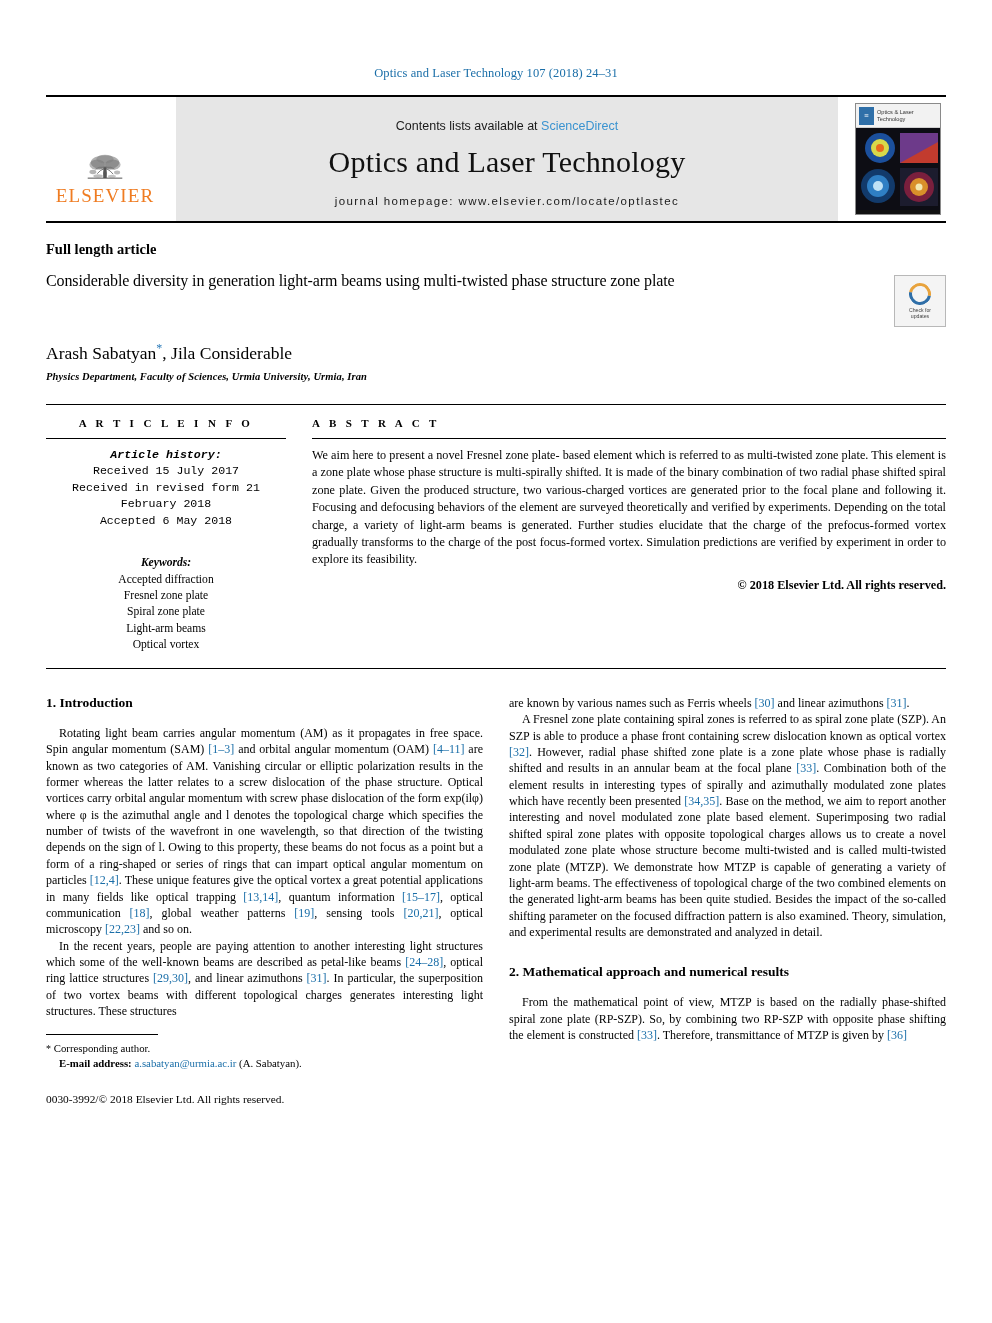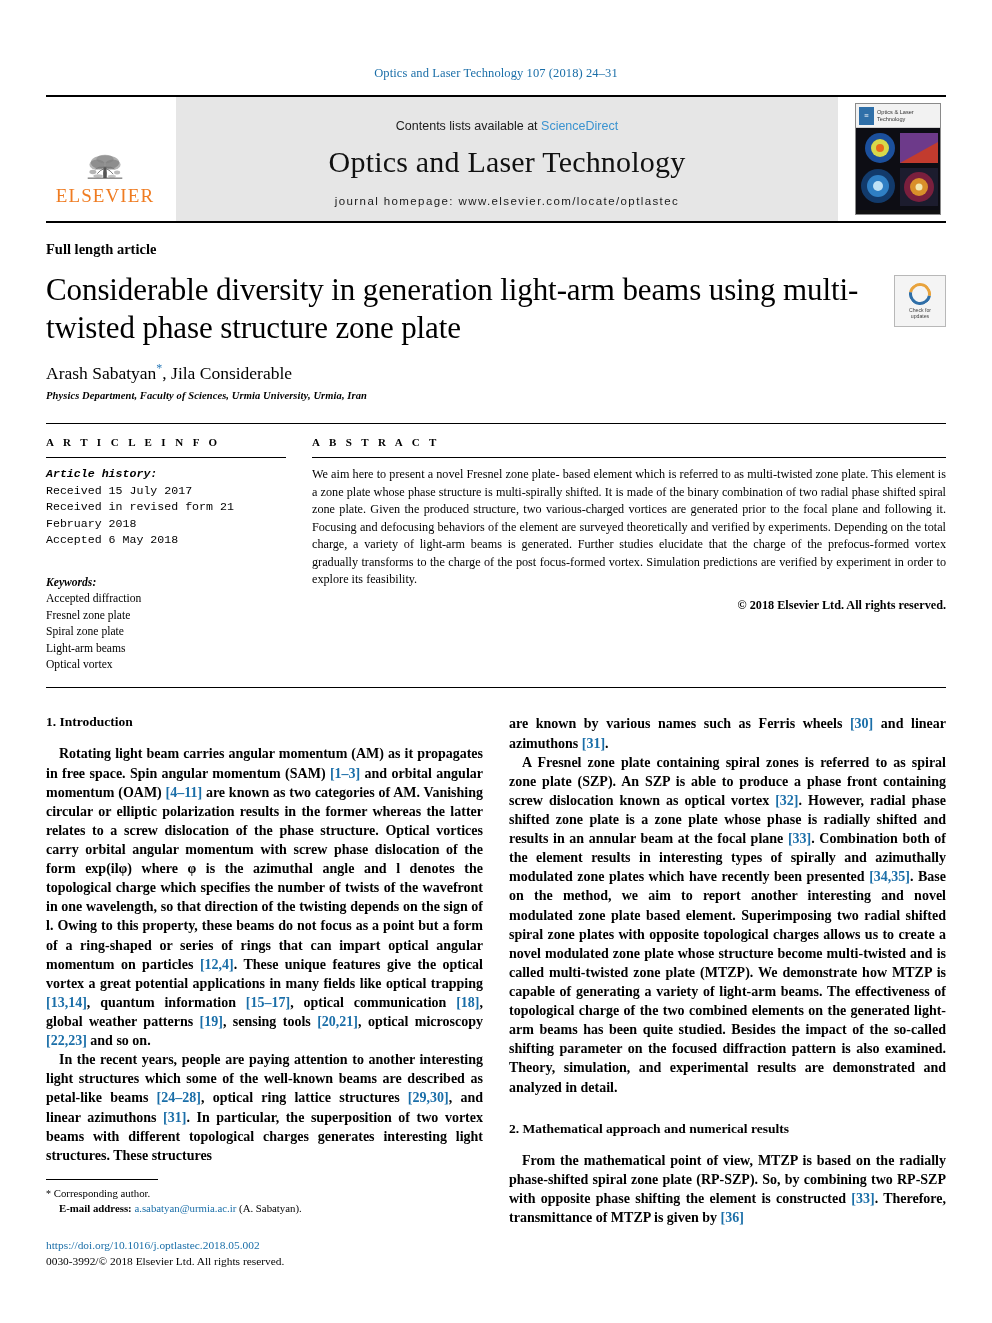--- a/index.html
+++ b/index.html
@@ -119,21 +119,21 @@
 
   .article-type {
     font-family: "Liberation Serif", serif;
     font-weight: bold;
     font-size: 14.5px;
     margin-top: 18px;
   }
   .title-row { display: flex; align-items: flex-start; margin-top: 13px; }
   .paper-title {
     font-family: "Liberation Serif", serif;
-    font-size: 31px;
+    font-size: 16px;
     line-height: 1.22;
     font-weight: normal;
     margin: 0;
     flex: 1 1 auto;
     padding-right: 16px;
     letter-spacing: -.1px;
   }
   .crossmark {
     flex: 0 0 52px;
     width: 52px; height: 52px;
@@ -171,21 +171,21 @@
 
   
   .band {
     display: flex;
     margin-top: 22px;
     border-top: 1.1px solid #000;
     border-bottom: 1.1px solid #000;
     padding: 12px 0 14px 0;
     min-height: 220px;
   }
-  .band-left { flex: 0 0 266px; padding-right: 26px; }
+  .band-left { flex: 0 0 266px; padding-right: 26px; text-align: center; }
   .band-right { flex: 1 1 auto; }
 
   .sec-label {
     font-family: "Liberation Serif", serif;
     font-weight: bold;
     font-size: 11px;
     letter-spacing: 3.4px;
   }
   .sec-rule { border-top: 1.4px solid #000; margin: 9px 0 8px 0; }
   .band-right .sec-rule { margin-right: 0; }
@@ -222,28 +222,27 @@
   h2.section {
     font-family: "Liberation Serif", serif;
     font-weight: bold;
     font-size: 13.5px;
     margin: 0 0 14px 0;
   }
   h2.section.spaced { margin-top: 24px; }
 
   p.body {
     font-family: "Liberation Serif", serif;
-    font-size: 14px;
+    font-size: 12px;
     line-height: 1.365;
     text-align: justify;
     text-justify: inter-word;
     margin: 0;
     text-indent: 13px;
     hyphens: auto;
-    font-weight: bold;
   }
   p.body + p.body { margin-top: 0; }
   .ref { color: #1a6ea8; }
 
   
   .footnote-wrap { margin-top: 14px; }
   .footnote-rule { width: 112px; border-top: 1px solid #000; margin-bottom: 6px; }
   .footnote {
     font-family: "Liberation Serif", serif;
     font-size: 10.8px;
@@ -392,21 +391,20 @@
           <div class="footnote">
             <span class="star">*</span>
             <span>Corresponding author.</span>
           </div>
           <div class="footnote" style="padding-left:13px;">
             <span class="email-label">E-mail address:</span>
             <span class="link">a.sabatyan@urmia.ac.ir</span>
             <span>(A. Sabatyan).</span>
           </div>
           <div class="doi-block">
-            <div class="doi">https://doi.org/10.1016/j.optlastec.2018.05.002</div>
             <div>0030-3992/© 2018 Elsevier Ltd. All rights reserved.</div>
           </div>
         </div>
       </div>
 
       <div class="col col-right">
         <p class="body" style="text-indent:0;"><span>are known by various names such as Ferris wheels </span><span class="ref">[30]</span><span> and linear azimuthons </span><span class="ref">[31]</span><span>.</span></p>
 
         <p class="body"><span>A Fresnel zone plate containing spiral zones is referred to as spiral zone plate (SZP). An SZP is able to produce a phase front containing screw dislocation known as optical vortex </span><span class="ref">[32]</span><span>. However, radial phase shifted zone plate is a zone plate whose phase is radially shifted and results in an annular beam at the focal plane </span><span class="ref">[33]</span><span>. Combination both of the element results in interesting types of spirally and azimuthally modulated zone plates which have recently been presented </span><span class="ref">[34,35]</span><span>. Base on the method, we aim to report another interesting and novel modulated zone plate based element. Superimposing two radial shifted spiral zone plates with opposite topological charges allows us to create a novel modulated zone plate whose structure become multi-twisted and is called multi-twisted zone plate (MTZP). We demonstrate how MTZP is capable of generating a variety of light-arm beams. The effectiveness of topological charge of the two combined elements on the generated light-arm beams has been quite studied. Besides the impact of the so-called shifting parameter on the focused diffraction pattern is also examined. Theory, simulation, and experimental results are demonstrated and analyzed in detail.</span></p>
 

